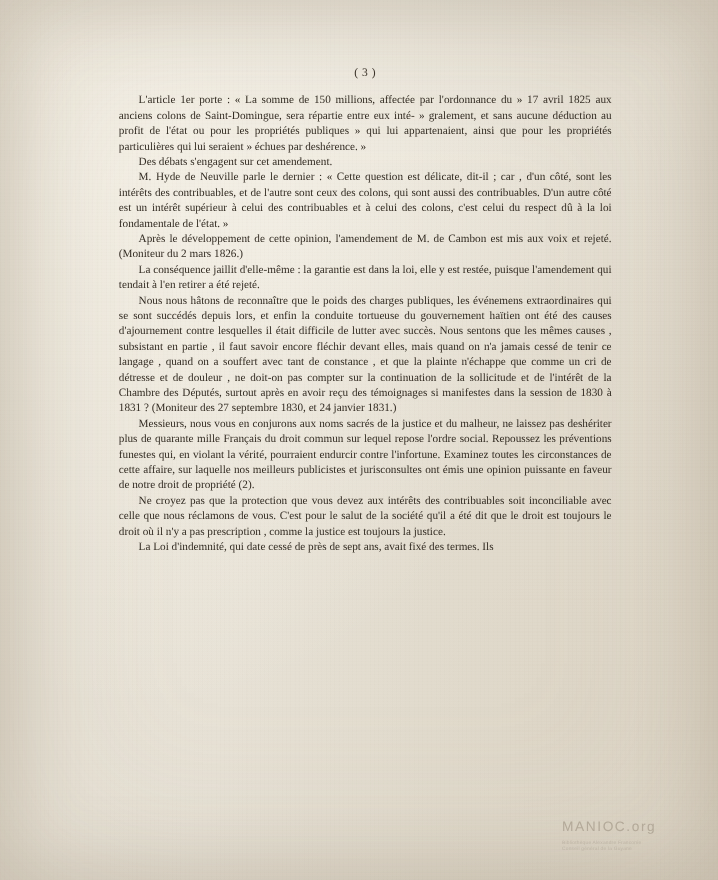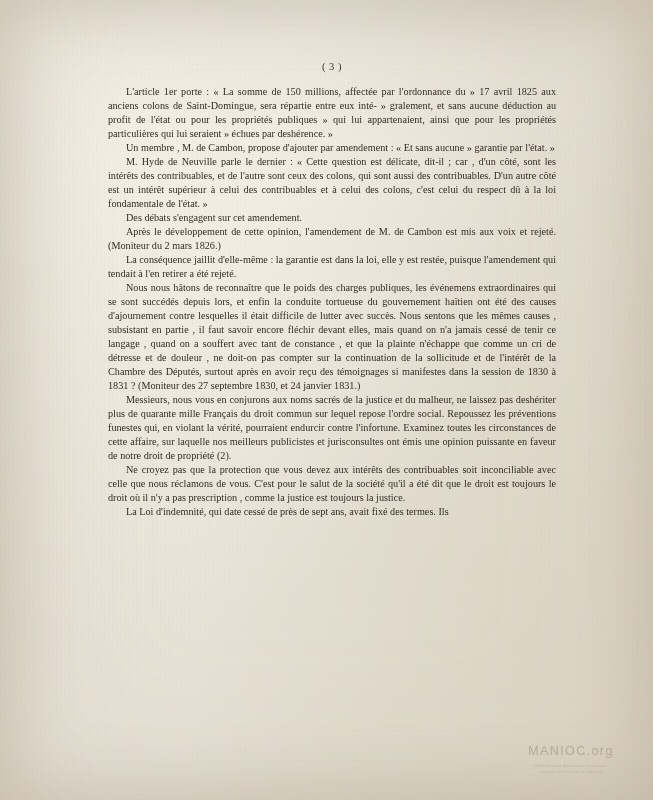--- a/index.html
+++ b/index.html
@@ -62,21 +62,21 @@
   }
   p {
     margin: 0 0 0 0;
     text-indent: 18px;
   }
   .watermark {
     position: absolute;
     right: 22px;
     bottom: 26px;
     width: 120px;
-    text-align: center;
+    text-align: left;
     color: #b9b0a0;
     font-family: "Liberation Sans", sans-serif;
     line-height: 1.25;
   }
   .wm-title {
     font-size: 12.5px;
     letter-spacing: 1.4px;
     color: #b3a999;
   }
   .wm-sub1 {
@@ -95,23 +95,22 @@
 <body>
 
 <div class="page">
   <div class="grain"></div>
   <div class="edge-shade"></div>
 
   <div class="text-block">
     <div class="folio">( 3 )</div>
 
     <p>L'article 1er porte : « La somme de 150 millions, affectée par l'ordonnance du » 17 avril 1825 aux anciens colons de Saint-Domingue, sera répartie entre eux inté- » gralement, et sans aucune déduction au profit de l'état ou pour les propriétés publiques » qui lui appartenaient, ainsi que pour les propriétés particulières qui lui seraient » échues par deshérence. »</p>
-    <p>Un membre , M. de Cambon, propose d'ajouter par amendement : « Et sans aucune » garantie par l'état. »</p>
+    <p>Des débats s'engagent sur cet amendement.</p>
     <p>M. Hyde de Neuville parle le dernier : « Cette question est délicate, dit-il ; car , d'un côté, sont les intérêts des contribuables, et de l'autre sont ceux des colons, qui sont aussi des contribuables. D'un autre côté est un intérêt supérieur à celui des contribuables et à celui des colons, c'est celui du respect dû à la loi fondamentale de l'état. »</p>
-    <p>Des débats s'engagent sur cet amendement.</p>
     <p>Après le développement de cette opinion, l'amendement de M. de Cambon est mis aux voix et rejeté. (Moniteur du 2 mars 1826.)</p>
     <p>La conséquence jaillit d'elle-même : la garantie est dans la loi, elle y est restée, puisque l'amendement qui tendait à l'en retirer a été rejeté.</p>
     <p>Nous nous hâtons de reconnaître que le poids des charges publiques, les événemens extraordinaires qui se sont succédés depuis lors, et enfin la conduite tortueuse du gouvernement haïtien ont été des causes d'ajournement contre lesquelles il était difficile de lutter avec succès. Nous sentons que les mêmes causes , subsistant en partie , il faut savoir encore fléchir devant elles, mais quand on n'a jamais cessé de tenir ce langage , quand on a souffert avec tant de constance , et que la plainte n'échappe que comme un cri de détresse et de douleur , ne doit-on pas compter sur la continuation de la sollicitude et de l'intérêt de la Chambre des Députés, surtout après en avoir reçu des témoignages si manifestes dans la session de 1830 à 1831 ? (Moniteur des 27 septembre 1830, et 24 janvier 1831.)</p>
     <p>Messieurs, nous vous en conjurons aux noms sacrés de la justice et du malheur, ne laissez pas deshériter plus de quarante mille Français du droit commun sur lequel repose l'ordre social. Repoussez les préventions funestes qui, en violant la vérité, pourraient endurcir contre l'infortune. Examinez toutes les circonstances de cette affaire, sur laquelle nos meilleurs publicistes et jurisconsultes ont émis une opinion puissante en faveur de notre droit de propriété (2).</p>
     <p>Ne croyez pas que la protection que vous devez aux intérêts des contribuables soit inconciliable avec celle que nous réclamons de vous. C'est pour le salut de la société qu'il a été dit que le droit est toujours le droit où il n'y a pas prescription , comme la justice est toujours la justice.</p>
     <p>La Loi d'indemnité, qui date cessé de près de sept ans, avait fixé des termes. Ils</p>
   </div>
 
   <div class="watermark">
     <div class="wm-title">MANIOC.org</div>

